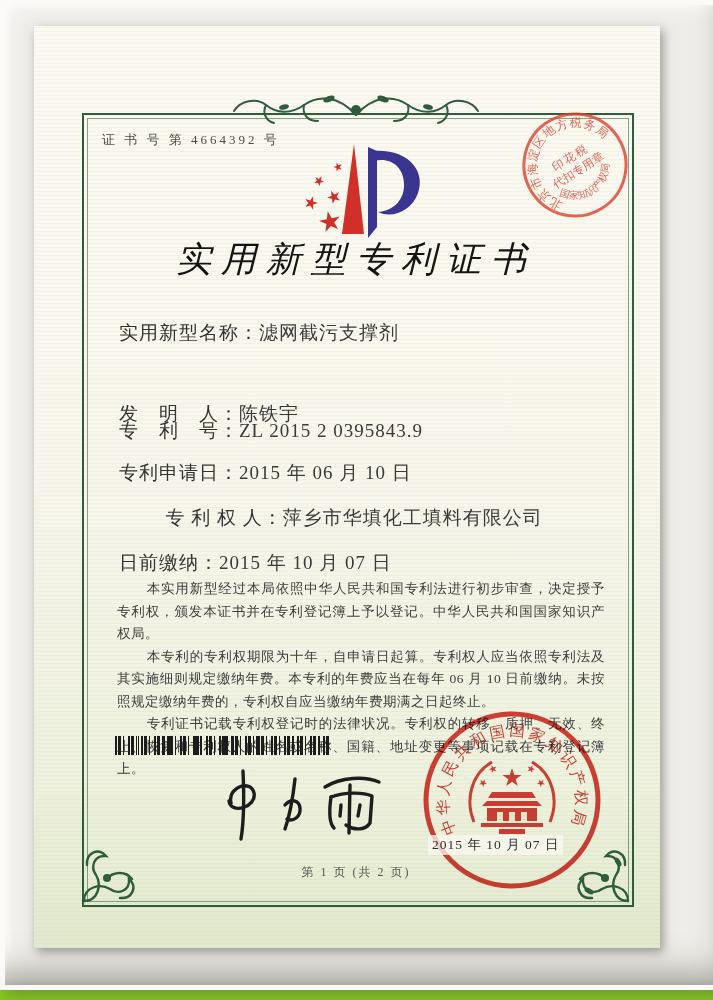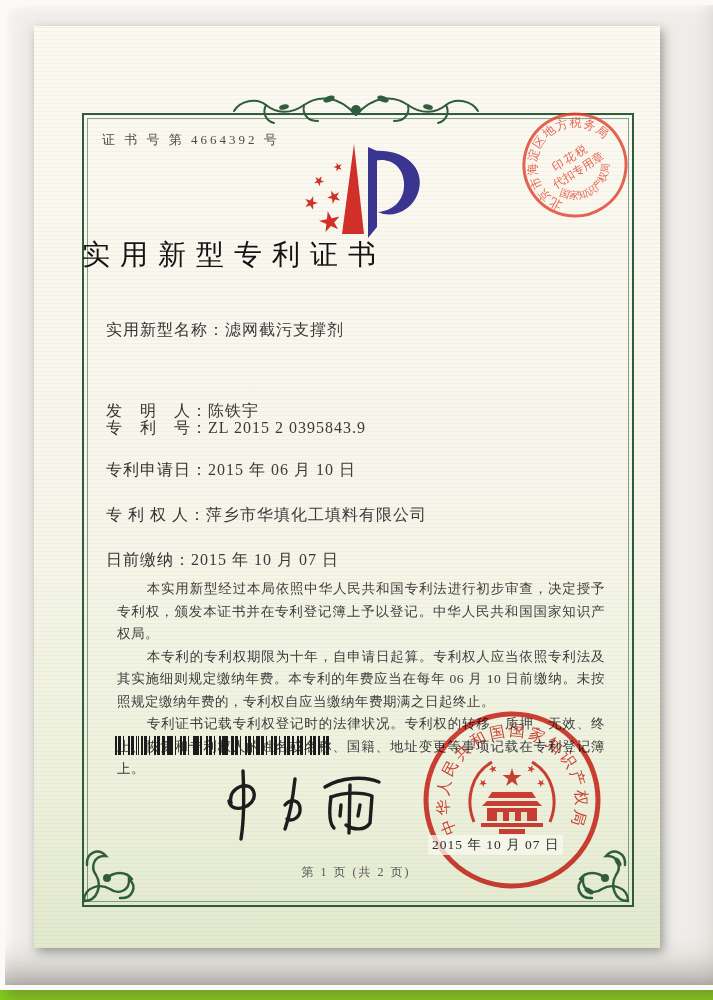--- a/index.html
+++ b/index.html
@@ -24,23 +24,23 @@
            linear-gradient(180deg,#fbf9f1 0%,#f8f6ec 50%,#eef1dd 82%,#e2e9cd 100%);
          box-shadow:3px 4px 10px rgba(70,68,60,.5);}
 
   
   #border-box{position:absolute;left:82px;top:113px;width:548px;height:790px;
               border:2px solid #2e5c3c;}
   #border-box .inner{position:absolute;inset:3px;border:1px solid #35654296;}
 
   
   #cert-no{left:102px;top:131px;font-size:13px;letter-spacing:3px;color:#4b4b4b;}
-  #title{left:82px;top:236px;width:548px;font-size:28px;
-         letter-spacing:10px;color:#141414;font-weight:500;}
-  .field{left:106px;width:470px;font-size:16px;color:#3a3a3a;letter-spacing:1px;white-space:nowrap;}
+  #title{left:82px;top:236px;width:548px;text-align:center;font-size:35px;
+         letter-spacing:10px;color:#141414;font-weight:500;font-style:italic;}
+  .field{left:119px;width:470px;font-size:19px;color:#3a3a3a;letter-spacing:1px;white-space:nowrap;}
   .field .lab{color:#333;}
   #paras{left:117px;top:578px;width:488px;}
   #paras p{margin:0;font-size:13.5px;line-height:22.5px;color:#3d3d3d;
            text-indent:2.2em;letter-spacing:.5px;text-align:justify;}
   #footer{left:82px;top:864px;width:548px;text-align:center;font-size:12px;
           color:#555;letter-spacing:2px;}
 
   
   #director{left:125px;top:781px;font-size:15px;line-height:28px;letter-spacing:4px;color:#222;}
 
@@ -155,21 +155,21 @@
   </div>
   <div class="abs field" style="top:377px;margin-top:24px;">
     <span class="lab">发　明　人：</span><span>陈铁宇</span>
   </div>
   <div class="abs field" style="top:418px;">
     <span class="lab">专　利　号：</span><span>ZL 2015 2 0395843.9</span>
   </div>
   <div class="abs field" style="top:460px;">
     <span class="lab">专利申请日：</span><span>2015 年 06 月 10 日</span>
   </div>
-  <div class="abs field" style="top:505px;">
+  <div class="abs field" style="top:505px;text-align:center;">
     <span class="lab">专 利 权 人：</span><span>萍乡市华填化工填料有限公司</span>
   </div>
   <div class="abs field" style="top:550px;">
     <span class="lab">日前缴纳：</span><span>2015 年 10 月 07 日</span>
   </div>
 
   <div class="abs" id="paras">
     <p>本实用新型经过本局依照中华人民共和国专利法进行初步审查，决定授予专利权，颁发本证书并在专利登记簿上予以登记。中华人民共和国国家知识产权局。</p>
     <p>本专利的专利权期限为十年，自申请日起算。专利权人应当依照专利法及其实施细则规定缴纳年费。本专利的年费应当在每年 06 月 10 日前缴纳。未按照规定缴纳年费的，专利权自应当缴纳年费期满之日起终止。</p>
     <p>专利证书记载专利权登记时的法律状况。专利权的转移、质押、无效、终止、恢复和专利权人的姓名或名称、国籍、地址变更等事项记载在专利登记簿上。</p>

